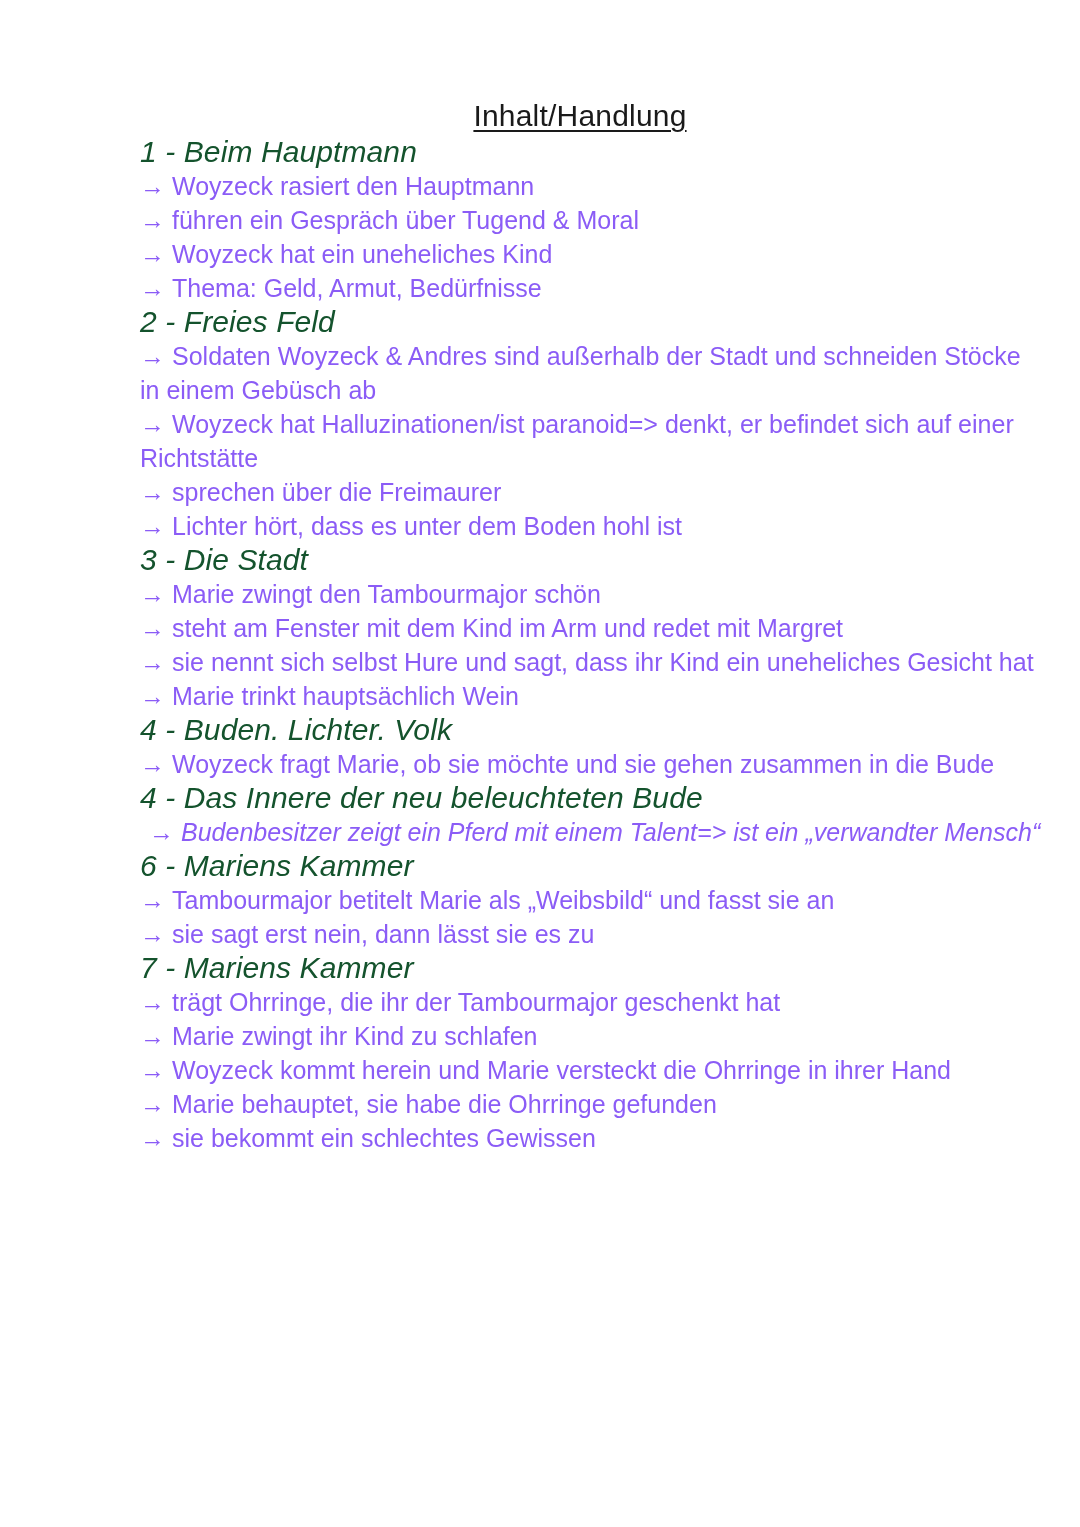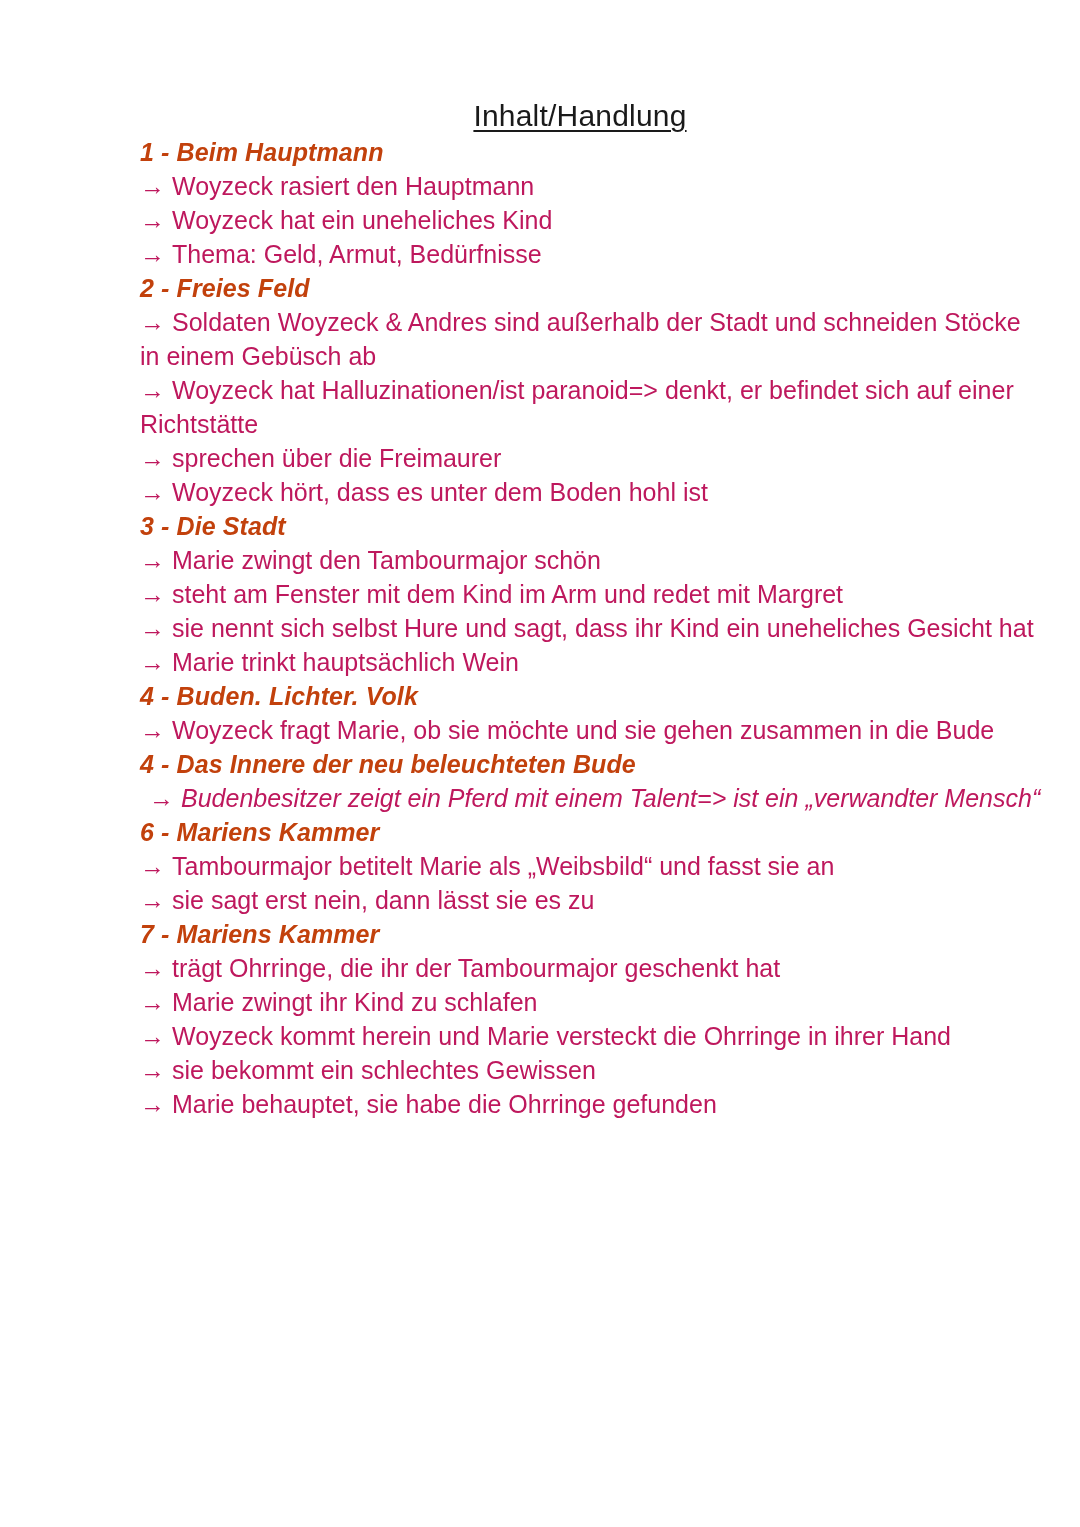--- a/index.html
+++ b/index.html
@@ -32,62 +32,63 @@
     text-decoration-thickness: 2px;
     text-underline-offset: 4px;
     letter-spacing: 0.2px;
   }
   .content {
     margin-left: 100px;
     width: 905px;
   }
   .section-heading {
     margin: 0;
-    font-size: 25px;
+    font-size: 30px;
     line-height: 34px;
-    font-weight: 700;
+    font-weight: 400;
     font-style: italic;
-    color: #c2410c;
+    color: #14532d;
     letter-spacing: 0.1px;
   }
   .bullet {
     margin: 0;
     font-size: 25px;
     line-height: 34px;
     font-weight: 400;
-    color: #be185d;
+    color: #8b5cf6;
   }
   .bullet.indent {
     padding-left: 9px;
     font-style: italic;
   }
   .arrow {
     margin-right: 7px;
   }
 </style>
 </head>
 <body>
 
 <div class="page">
   <div class="title-row">
     <span class="page-title">Inhalt/Handlung</span>
   </div>
   <div class="content">
       <div>
         <h2 class="section-heading">1 - Beim Hauptmann</h2>
         <p class="bullet"><span class="arrow">→</span><span>Woyzeck rasiert den Hauptmann</span></p>
+        <p class="bullet"><span class="arrow">→</span><span>führen ein Gespräch über Tugend &amp; Moral</span></p>
         <p class="bullet"><span class="arrow">→</span><span>Woyzeck hat ein uneheliches Kind</span></p>
         <p class="bullet"><span class="arrow">→</span><span>Thema: Geld, Armut, Bedürfnisse</span></p>
       </div>
       <div>
         <h2 class="section-heading">2 - Freies Feld</h2>
         <p class="bullet"><span class="arrow">→</span><span>Soldaten Woyzeck &amp; Andres sind außerhalb der Stadt und schneiden Stöcke in einem Gebüsch ab</span></p>
         <p class="bullet"><span class="arrow">→</span><span>Woyzeck hat Halluzinationen/ist paranoid=&gt; denkt, er befindet sich auf einer Richtstätte</span></p>
         <p class="bullet"><span class="arrow">→</span><span>sprechen über die Freimaurer</span></p>
-        <p class="bullet"><span class="arrow">→</span><span>Woyzeck hört, dass es unter dem Boden hohl ist</span></p>
+        <p class="bullet"><span class="arrow">→</span><span>Lichter hört, dass es unter dem Boden hohl ist</span></p>
       </div>
       <div>
         <h2 class="section-heading">3 - Die Stadt</h2>
         <p class="bullet"><span class="arrow">→</span><span>Marie zwingt den Tambourmajor schön</span></p>
         <p class="bullet"><span class="arrow">→</span><span>steht am Fenster mit dem Kind im Arm und redet mit Margret</span></p>
         <p class="bullet"><span class="arrow">→</span><span>sie nennt sich selbst Hure und sagt, dass ihr Kind ein uneheliches Gesicht hat</span></p>
         <p class="bullet"><span class="arrow">→</span><span>Marie trinkt hauptsächlich Wein</span></p>
       </div>
       <div>
         <h2 class="section-heading">4 - Buden. Lichter. Volk</h2>
@@ -100,17 +101,17 @@
       <div>
         <h2 class="section-heading">6 - Mariens Kammer</h2>
         <p class="bullet"><span class="arrow">→</span><span>Tambourmajor betitelt Marie als „Weibsbild“ und fasst sie an</span></p>
         <p class="bullet"><span class="arrow">→</span><span>sie sagt erst nein, dann lässt sie es zu</span></p>
       </div>
       <div>
         <h2 class="section-heading">7 - Mariens Kammer</h2>
         <p class="bullet"><span class="arrow">→</span><span>trägt Ohrringe, die ihr der Tambourmajor geschenkt hat</span></p>
         <p class="bullet"><span class="arrow">→</span><span>Marie zwingt ihr Kind zu schlafen</span></p>
         <p class="bullet"><span class="arrow">→</span><span>Woyzeck kommt herein und Marie versteckt die Ohrringe in ihrer Hand</span></p>
+        <p class="bullet"><span class="arrow">→</span><span>Marie behauptet, sie habe die Ohrringe gefunden</span></p>
         <p class="bullet"><span class="arrow">→</span><span>sie bekommt ein schlechtes Gewissen</span></p>
-        <p class="bullet"><span class="arrow">→</span><span>Marie behauptet, sie habe die Ohrringe gefunden</span></p>
       </div>
     </div>
 </div>
 
 </body></html>

